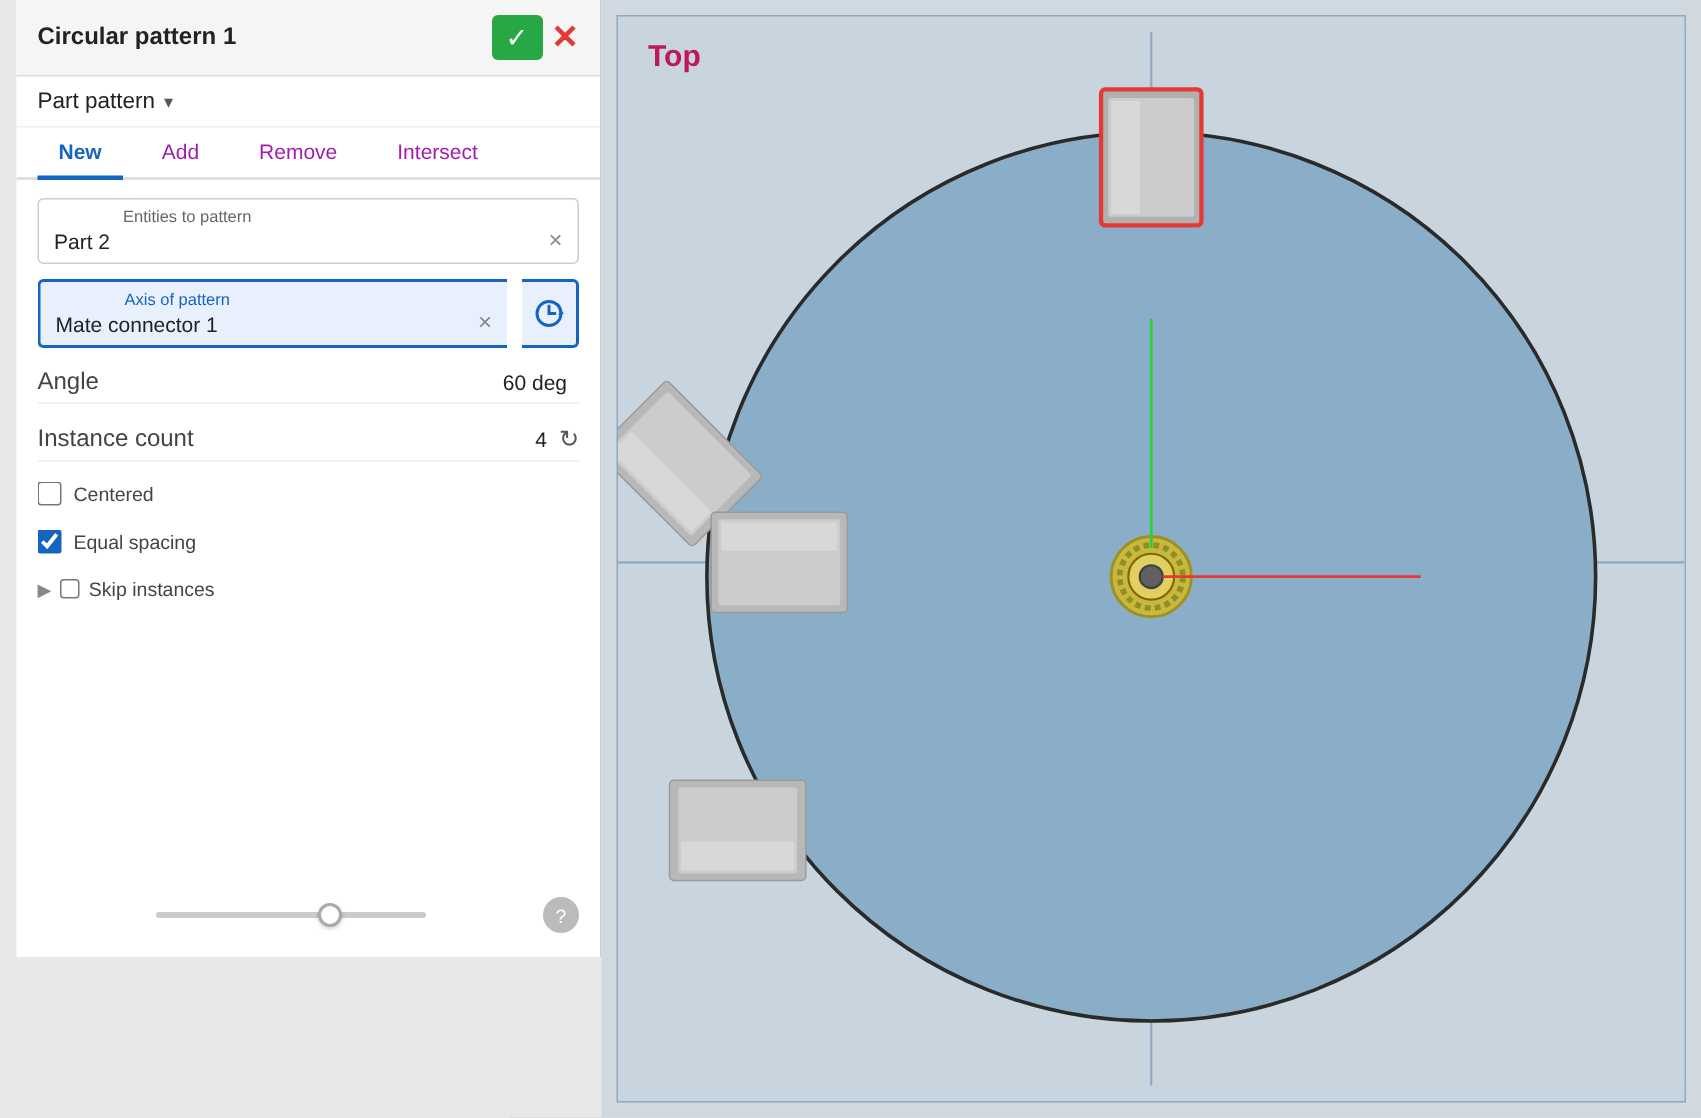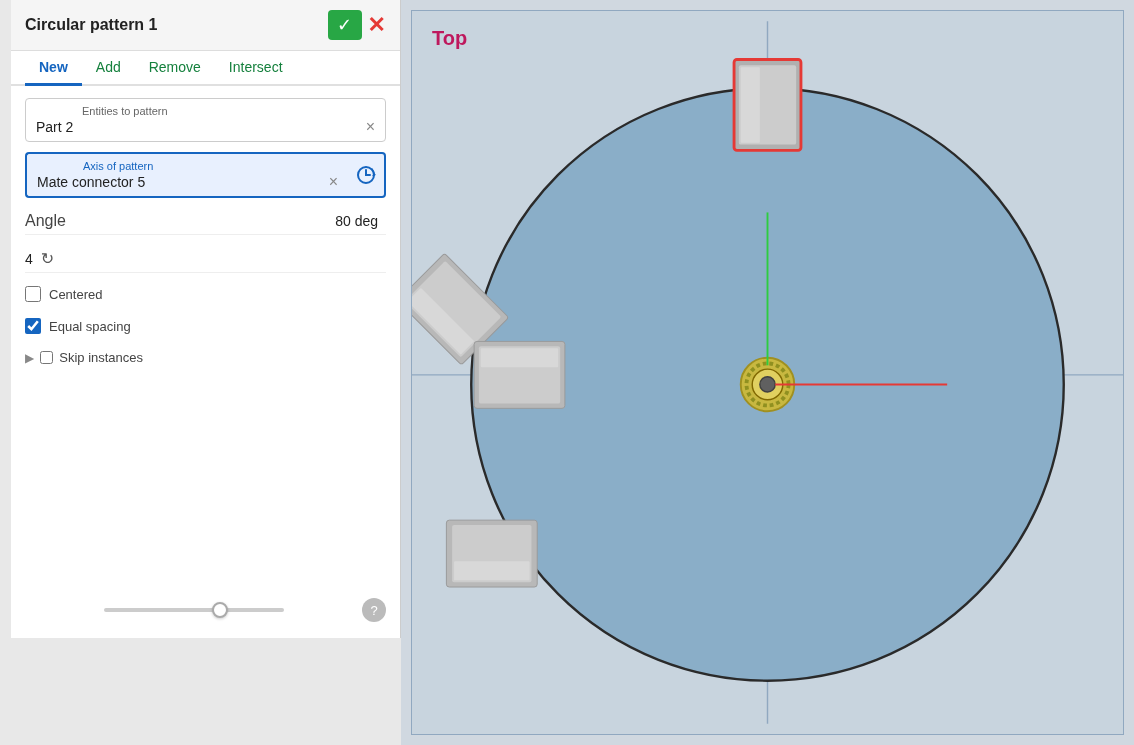--- a/index.html
+++ b/index.html
@@ -91,27 +91,28 @@
     .dropdown-arrow {
       font-size: 12px;
       color: #555;
     }
 
     
     .tabs-row {
       display: flex;
       border-bottom: 2px solid #e0e0e0;
       padding: 0 14px;
+      gap: 12px;
     }
 
     .tab {
       padding: 8px 14px;
       font-size: 14px;
       cursor: pointer;
-      color: #15803d;
+      color: #a21caf;
       border-bottom: 3px solid transparent;
       margin-bottom: -2px;
       font-family: inherit;
       background: none;
       border-top: none;
       border-left: none;
       border-right: none;
     }
 
     .tab.active {
@@ -164,21 +165,21 @@
       cursor: pointer;
       font-size: 16px;
       line-height: 1;
       background: none;
       border: none;
     }
 
     .axis-row {
       display: flex;
       align-items: stretch;
-      gap: 0;
+      gap: 10px;
       border-radius: 11px;
     }
 
     .axis-field {
       flex: 1;
       border: 2px solid #1565c0;
       border-right: none;
       border-radius: 4px 0 0 4px;
       padding: 6px 10px;
       background: #e8f0fe;
@@ -349,20 +350,26 @@
     <div class="header-buttons">
       <button class="btn-confirm">
         <span>✓</span>
       </button>
       <button class="btn-cancel">
         <span>✕</span>
       </button>
     </div>
   </div>
 
+  <div class="dropdown-row">
+    <button class="dropdown-select">
+      <span>Part pattern</span>
+      <span class="dropdown-arrow">▾</span>
+    </button>
+  </div>
 
   <div class="tabs-row">
     <button class="tab active">New</button>
     <button class="tab">Add</button>
     <button class="tab">Remove</button>
     <button class="tab">Intersect</button>
   </div>
 
   <div class="form-section">
 
@@ -371,41 +378,42 @@
       <div class="field-value-row">
         <span class="field-value">Part 2</span>
         <button class="field-clear">×</button>
       </div>
     </div>
 
     <div class="axis-row">
       <div class="axis-field">
         <div class="field-label active">Axis of pattern</div>
         <div class="field-value-row">
-          <span class="field-value">Mate connector 5</span>
+          <span class="field-value">Mate connector 1</span>
           <button class="field-clear">×</button>
         </div>
       </div>
       <div class="axis-icon-btn">
 
         <svg width="20" height="20" viewBox="0 0 20 20">
           <circle cx="10" cy="10" r="8" fill="none" stroke="#1565c0" stroke-width="2"></circle>
           <path d="M10 5 L10 10 L14 10" fill="none" stroke="#1565c0" stroke-width="2" stroke-linecap="round"></path>
           <path d="M16 4 Q18 6 18 10" fill="none" stroke="#1565c0" stroke-width="1.5" stroke-linecap="round"></path>
           <polygon points="18,8 20,10 16,11" fill="#1565c0"></polygon>
         </svg>
       </div>
     </div>
 
     <div class="numeric-row">
       <span class="numeric-label">Angle</span>
-      <span class="numeric-value">80 deg</span>
+      <span class="numeric-value">60 deg</span>
     </div>
 
     <div class="numeric-row">
+      <span class="numeric-label">Instance count</span>
       <span class="numeric-value">4</span>
       <span class="numeric-icon">↻</span>
     </div>
 
     <div class="checkbox-row">
       <input type="checkbox" id="centered" style="">
       <label for="centered" class="checkbox-label">Centered</label>
     </div>
 
     <div class="checkbox-row">

